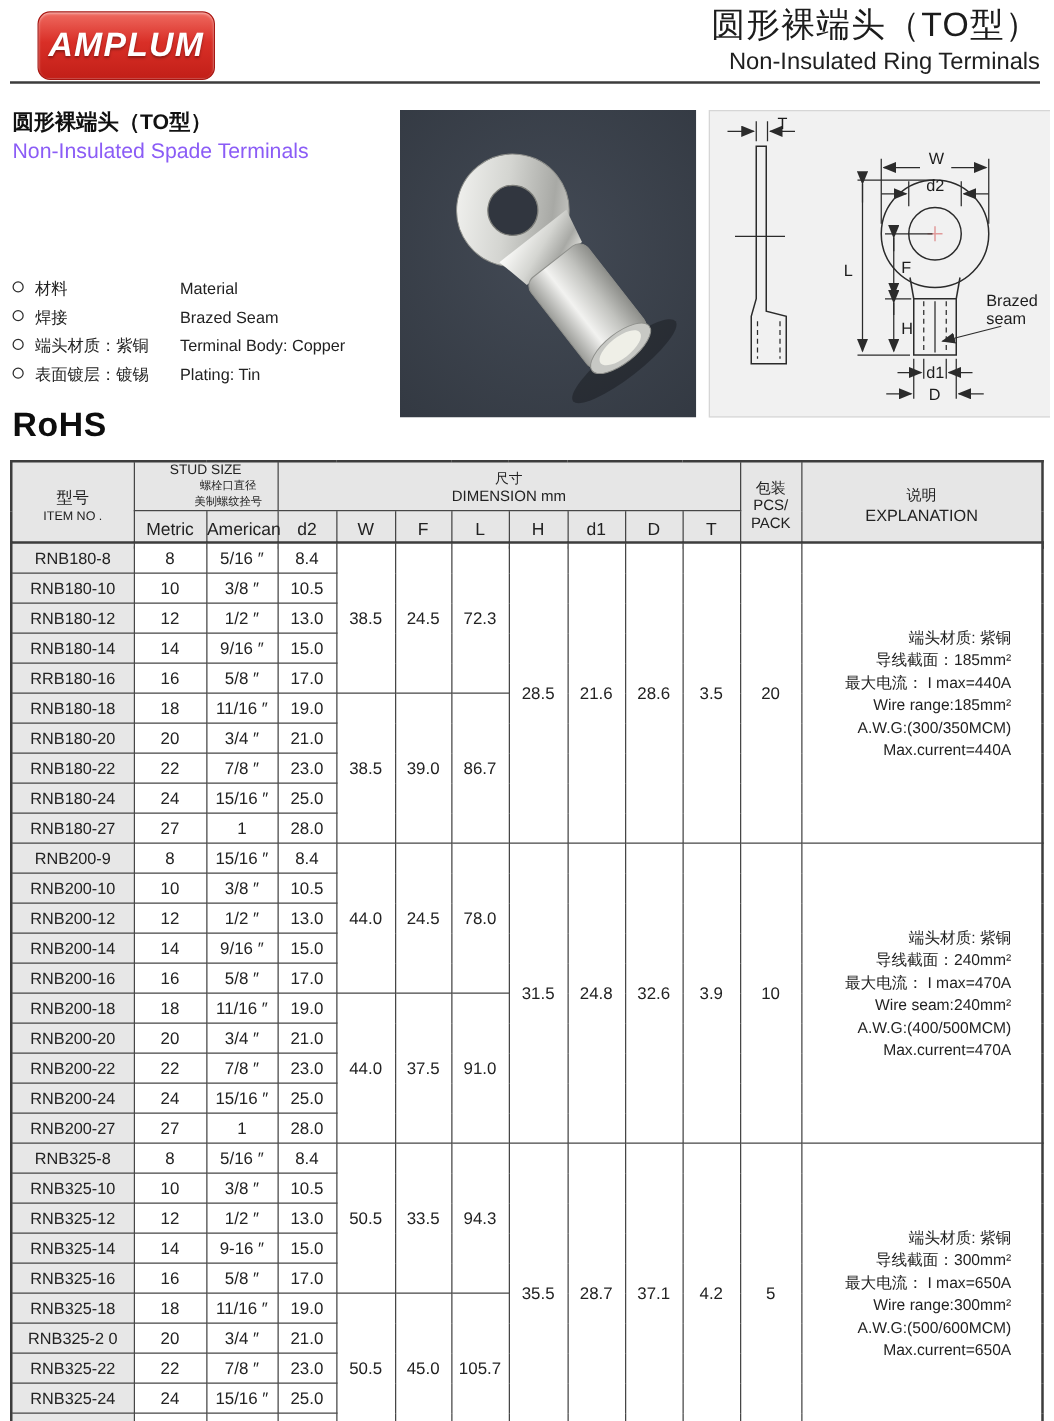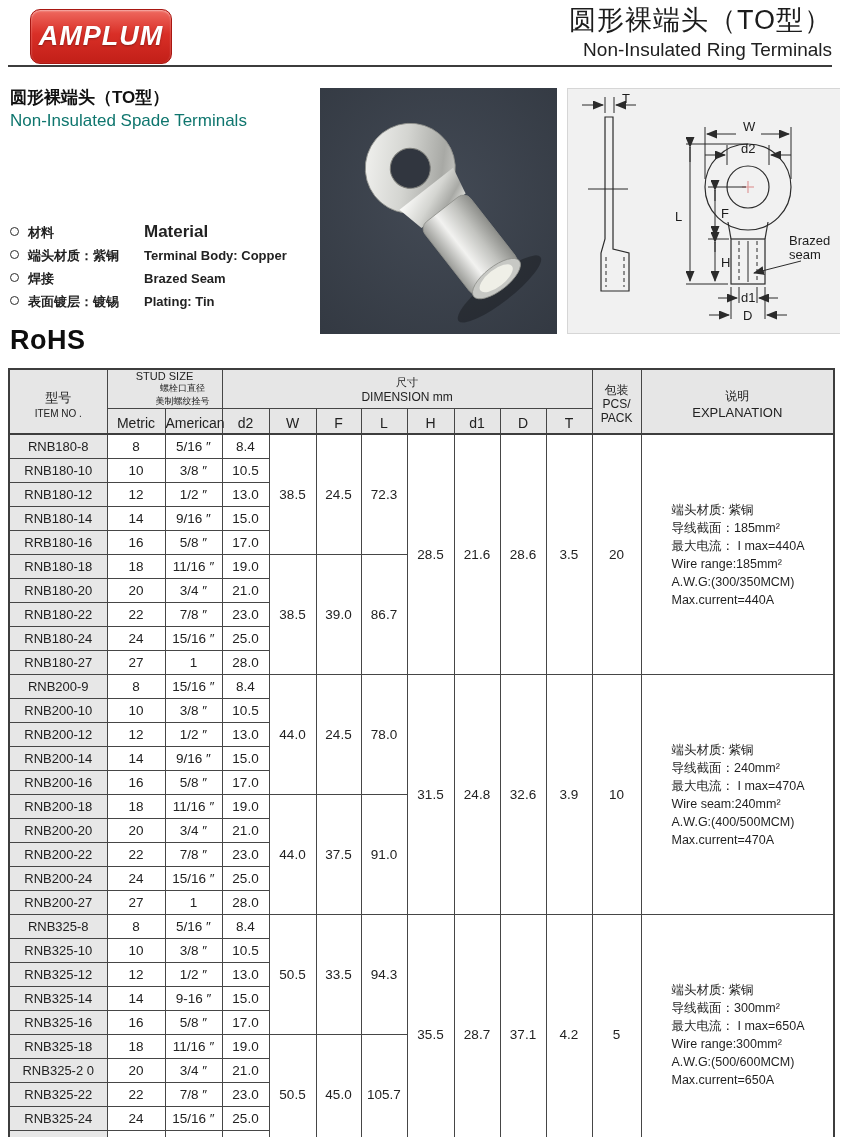--- a/index.html
+++ b/index.html
@@ -14,28 +14,28 @@
         box-shadow:inset 0 1px 2px rgba(255,255,255,.5);}
   .logo span{color:#fff;font-weight:bold;font-style:italic;font-size:27px;letter-spacing:1px;
         text-shadow:0 1px 2px rgba(0,0,0,.35);}
   .doc-title{position:absolute;right:8px;top:2px;text-align:right;}
   .doc-title .zh{font-size:27px;color:#1c1c1c;letter-spacing:1px;}
   .doc-title .en{font-size:19px;color:#202020;margin-top:1px;}
 
   
   .intro{position:absolute;left:10px;top:86px;width:300px;}
   .intro .h-zh{font-size:17px;font-weight:bold;color:#111;}
-  .intro .h-en{font-size:17px;color:#0f766e;margin-top:2px;}
-  .materials{position:absolute;left:10px;top:222px;width:306px;font-weight:bold;}
+  .intro .h-en{font-size:17px;color:#8b5cf6;margin-top:2px;}
+  .materials{position:absolute;left:10px;top:222px;width:306px;}
   .mat-row{display:flex;align-items:baseline;margin-bottom:5px;}
   .mat-row .bullet{width:7px;height:7px;border:1.6px solid #2c2c2c;border-radius:50%;
         flex:0 0 auto;margin-right:9px;position:relative;top:-1px;}
   .mat-row .zh{font-size:13px;color:#222;width:116px;flex:0 0 auto;}
   .mat-row .en{font-size:13px;color:#222;}
-  .mat-row.first .en{font-size:17px;}
+  .mat-row.first .en{font-size:13px;}
   .certs{position:absolute;left:10px;top:299px;display:flex;align-items:center;gap:13px;height:40px;flex-direction:column;}
   .rohs{font-size:27px;font-weight:800;color:#0d0d0d;letter-spacing:.5px;}
 
   
   .photo{position:absolute;left:320px;top:88px;width:237px;height:246px;}
   .diagram{position:absolute;left:567px;top:88px;width:276px;height:246px;background:#f1f1f1;
         border:1px solid #d6d6d6;box-sizing:border-box;}
   svg text{font-family:"Liberation Sans","DejaVu Sans",sans-serif;}
 
   
@@ -54,21 +54,21 @@
   .th-stud .l1{font-size:11px;}
   .th-stud .l2{font-size:9px;letter-spacing:0;}
   .th-stud .l2 span{margin:0 4px;padding-left:36px;}
   .th-dim .l1{font-size:11px;}
   .th-dim .l2{font-size:12px;}
   .th-pack div{font-size:12px;line-height:14px;}
   .th-expl .l1{font-size:12px;}
   .th-expl .l2{font-size:13px;}
   .spec-body td{font-size:13.5px;height:23px;background:#fff;}
   .spec-body td.item-cell{background:#e7e7e7;font-size:13px;}
-  .spec-body td.expl-cell{text-align:left;padding:6px 24px 6px 30px;font-size:12.5px;
+  .spec-body td.expl-cell{text-align:right;padding:6px 24px 6px 30px;font-size:12.5px;
         line-height:18px;color:#1f1f1f;}
 </style>
 </head>
 <body>
 
 <div class="page">
 
   <div class="logo">
     <span>AMPLUM</span>
   </div>
@@ -84,27 +84,27 @@
   </div>
 
   <div class="materials">
     <div class="mat-row first">
       <span class="bullet"></span>
       <span class="zh">材料</span>
       <span class="en">Material</span>
     </div>
     <div class="mat-row">
       <span class="bullet"></span>
-      <span class="zh">端头材质：紫铜</span>
-      <span class="en">Terminal Body: Copper</span>
+      <span class="zh">焊接</span>
+      <span class="en">Brazed Seam</span>
     </div>
     <div class="mat-row">
       <span class="bullet"></span>
-      <span class="zh">焊接</span>
-      <span class="en">Brazed Seam</span>
+      <span class="zh">端头材质：紫铜</span>
+      <span class="en">Terminal Body: Copper</span>
     </div>
     <div class="mat-row">
       <span class="bullet"></span>
       <span class="zh">表面镀层：镀锡</span>
       <span class="en">Plating: Tin</span>
     </div>
   </div>
 
   <div class="certs">
     <svg width="74" height="36" viewBox="0 0 96 40">

